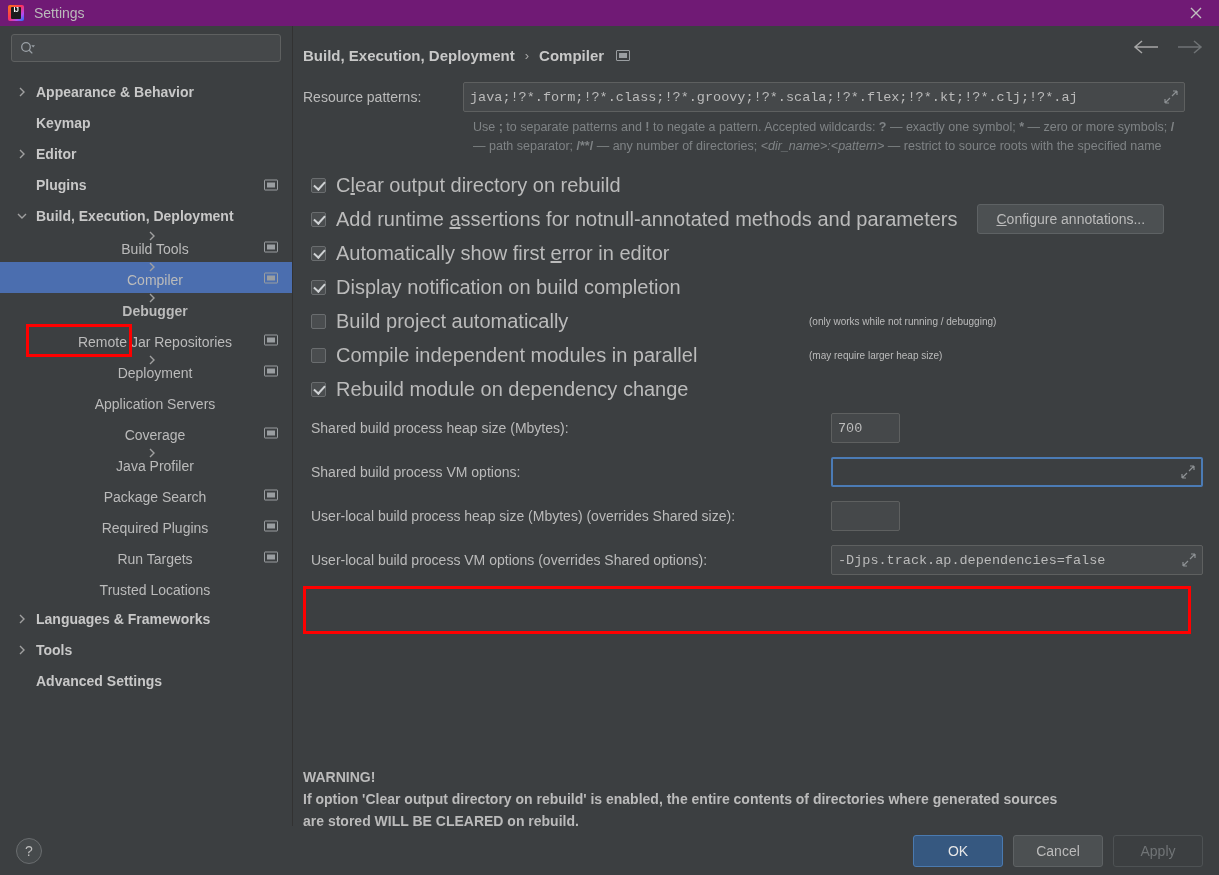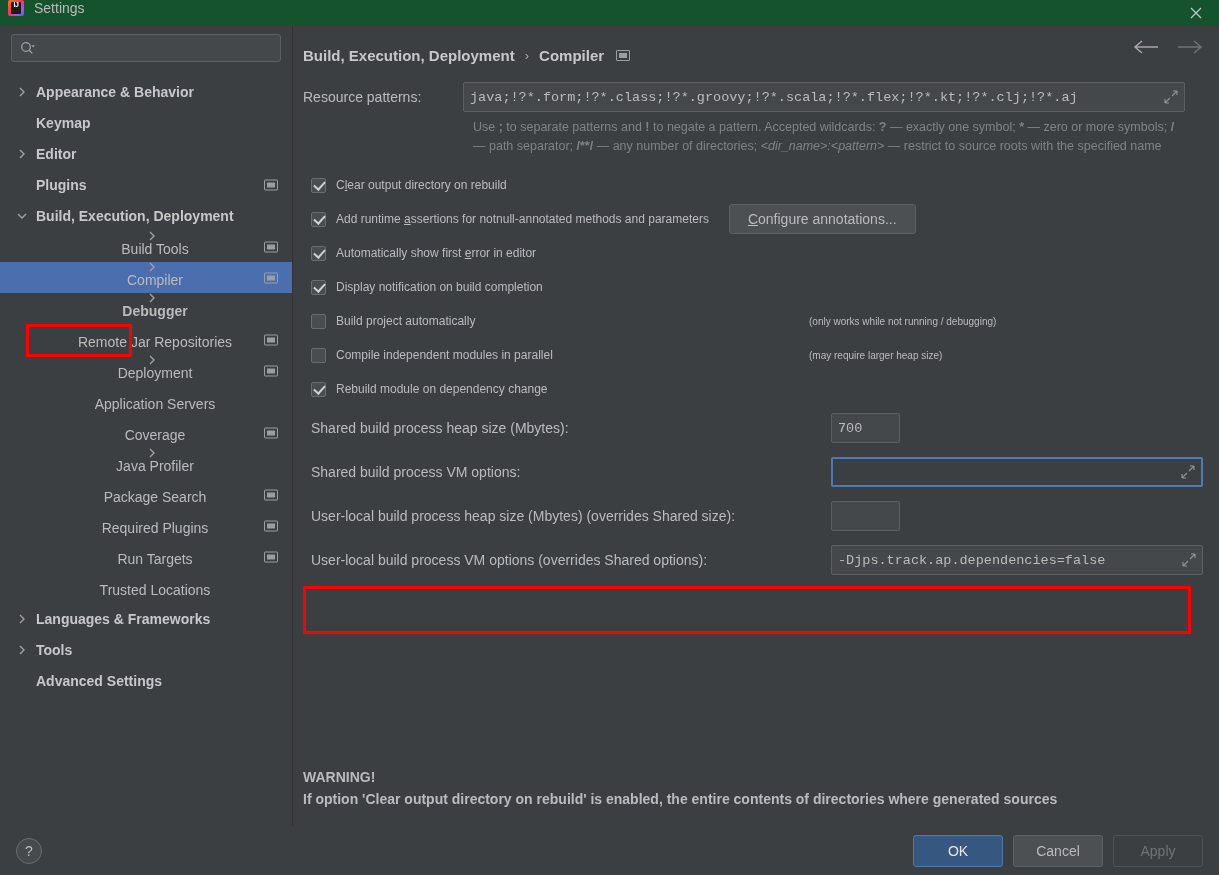--- a/index.html
+++ b/index.html
@@ -6,21 +6,21 @@
   html, body {
     width: 1219px; height: 875px;
     background: #3c3f41;
     font-family: "Liberation Sans", sans-serif;
     overflow: hidden;
   }
   .window { position: relative; width: 1219px; height: 875px; background: #3c3f41; }
 
   
   .titlebar {
-    height: 26px; background: #14532d; display: flex; 
+    height: 26px; background: #701a75; display: flex; align-items: center;
     position: relative;
   }
   .ij-logo {
     width: 16px; height: 16px; margin-left: 8px; position: relative;
     border-radius: 2px; overflow: hidden;
     background: linear-gradient(135deg,#f97a12 0%,#fe315d 45%,#b24bf3 75%,#087cfa 100%);
     flex: 0 0 auto;
   }
   .ij-logo::after {
     content:""; position:absolute; left:3px; top:2px; width:10px; height:12px;
@@ -132,21 +132,21 @@
   .cb-row { display: flex; align-items: center; height: 34px; margin-left: 8px; }
   .checkbox {
     width: 15px; height: 15px; border: 1px solid #6a6d6f; border-radius: 2px;
     background: #4a4d4f; position: relative; flex: 0 0 auto; margin-right: 10px;
   }
   .checkbox.checked::after {
     content: ""; position: absolute; left: 4px; top: 0px;
     width: 5px; height: 9px; border: solid #cfd2d4;
     border-width: 0 2px 2px 0; transform: rotate(42deg);
   }
-  .cb-label { font-size: 12px; color: #bbbbbb; }
+  .cb-label { font-size: 20px; color: #bbbbbb; }
   .cb-label u { text-decoration: underline; }
   .side-note {
     position: absolute; left: 498px; font-size: 10px; color: #bbbbbb;
   }
   .btn-annot {
     margin-left: 20px; background: #4c5052; border: 1px solid #5e6264; border-radius: 3px;
     height: 30px; padding: 0 18px; color: #bbbbbb; font-size: 14px;
     font-family: "Liberation Sans", sans-serif; display: flex; align-items: center;
   }
   .btn-annot u { text-decoration: underline; }
@@ -502,20 +502,21 @@
               </svg>
           </span>
         </div>
       </div>
 
       <div class="redbox-field" style="left:10px; top:560px; width:888px; height:48px;"></div>
 
       <div class="warn">
         <div>WARNING!</div>
         <div>If option 'Clear output directory on rebuild' is enabled, the entire contents of directories where generated sources</div>
+        <div>are stored WILL BE CLEARED on rebuild.</div>
       </div>
 
     </div>
   </div>
 
   <div class="footer">
     <div class="help-btn">?</div>
     <div class="footer-right">
       <div class="btn primary">OK</div>
       <div class="btn normal">Cancel</div>

